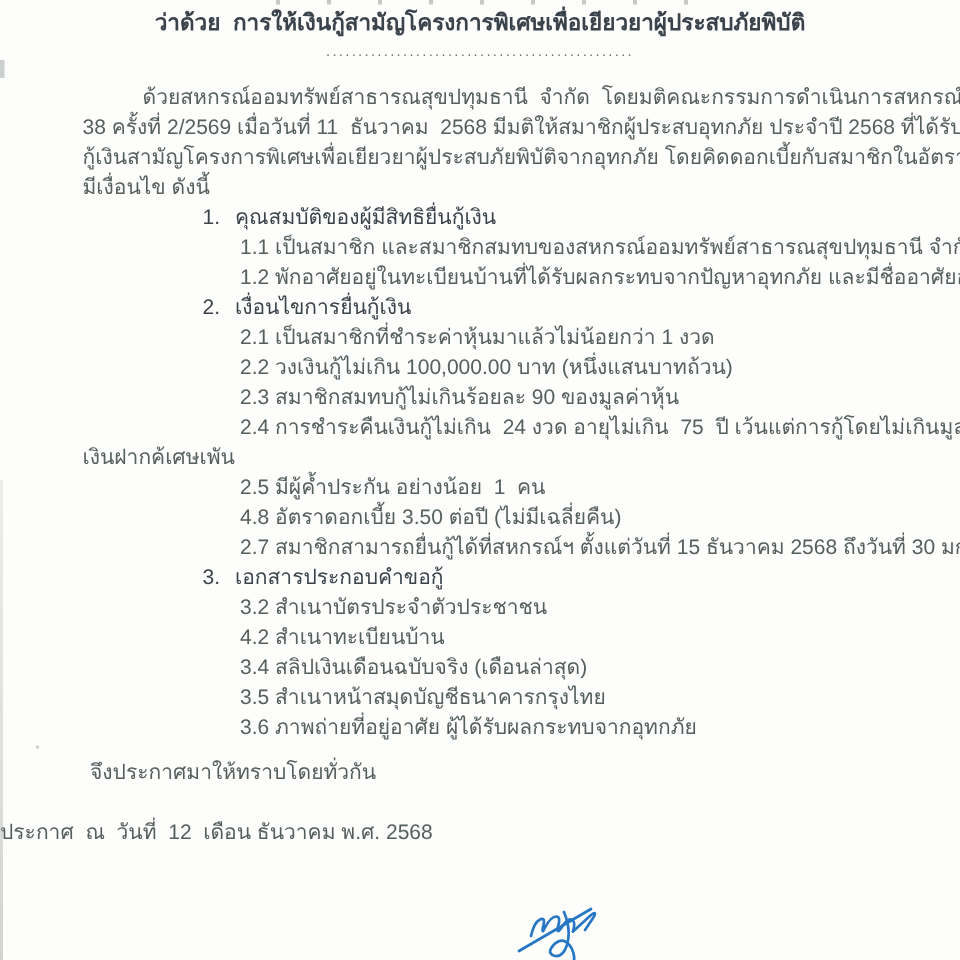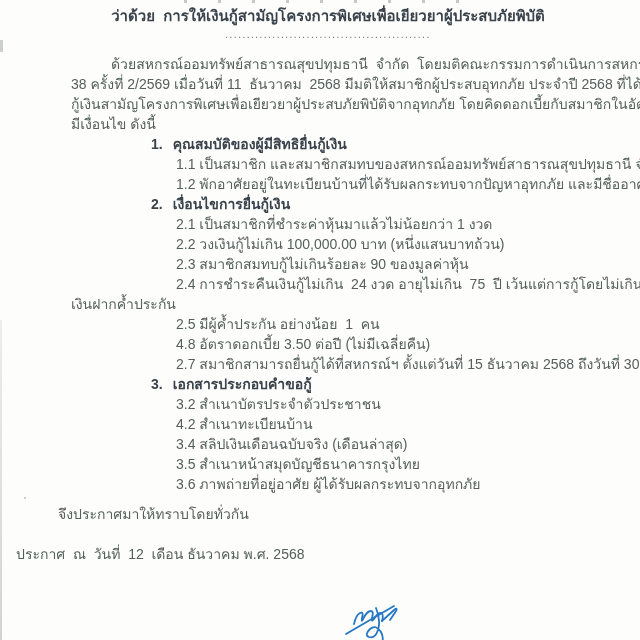--- a/index.html
+++ b/index.html
@@ -5,41 +5,41 @@
   html,body{margin:0;padding:0;background:#ffffff;}
   .page{
     position:relative;
     width:640px;height:640px;
     background:#fdfdfc;
     font-family:"Liberation Sans","DejaVu Sans",sans-serif;
     color:#55605d;
     font-size:14px;
     overflow:hidden;
   }
-  .ln{height:20px;line-height:20px;white-space:pre;margin-left:16px;}
+  .ln{height:20px;line-height:20px;white-space:pre;}
   .title{
     margin-top:6px;
     text-align:center;
     font-weight:bold;
     color:#3a434b;
     font-size:15px;
   }
   .dots{
     text-align:center;
     color:#6b7470;
     font-size:10px;
     letter-spacing:1.5px;
     line-height:18px;
   }
   .intro-first{margin-top:8px;padding-left:95px;}
   .left{padding-left:55px;}
-  .sech{padding-left:135px;font-weight:bold;color:#3a434b;}
+  .sech{padding-left:135px;font-weight:normal;color:#3a434b;}
   .sech .gap{display:inline-block;width:10px;}
   .sub{padding-left:160px;}
-  .closing{margin-top:10px;padding-left:42px;}
+  .closing{margin-top:10px;padding-left:60px;}
   .dateline{margin-top:20px;}
   
   .top-fragments{
     position:absolute;top:0;left:168px;width:300px;height:3px;
     background:repeating-linear-gradient(90deg,transparent 0 16px,#98a19c 16px 19px,transparent 19px 34px);
     opacity:.55;
   }
   
   .edge-shade{
     position:absolute;left:0;top:320px;width:2px;height:320px;
@@ -65,21 +65,21 @@
 
   <div class="ln sech"><span>1.</span><span class="gap"></span><span>คุณสมบัติของผู้มีสิทธิยื่นกู้เงิน</span></div>
   <div class="ln sub">1.1 เป็นสมาชิก และสมาชิกสมทบของสหกรณ์ออมทรัพย์สาธารณสุขปทุมธานี จำกัด</div>
   <div class="ln sub">1.2 พักอาศัยอยู่ในทะเบียนบ้านที่ได้รับผลกระทบจากปัญหาอุทกภัย และมีชื่ออาศัยอยู่จริง</div>
 
   <div class="ln sech"><span>2.</span><span class="gap"></span><span>เงื่อนไขการยื่นกู้เงิน</span></div>
   <div class="ln sub">2.1 เป็นสมาชิกที่ชำระค่าหุ้นมาแล้วไม่น้อยกว่า 1 งวด</div>
   <div class="ln sub">2.2 วงเงินกู้ไม่เกิน 100,000.00 บาท (หนึ่งแสนบาทถ้วน)</div>
   <div class="ln sub">2.3 สมาชิกสมทบกู้ไม่เกินร้อยละ 90 ของมูลค่าหุ้น</div>
   <div class="ln sub">2.4 การชำระคืนเงินกู้ไม่เกิน  24 งวด อายุไม่เกิน  75  ปี เว้นแต่การกู้โดยไม่เกินมูลค่าหุ้นหรือ</div>
-  <div class="ln left">เงินฝากค้ำประกัน</div>
+  <div class="ln left">เงินฝากค้เศษเพัน</div>
   <div class="ln sub">2.5 มีผู้ค้ำประกัน อย่างน้อย  1  คน</div>
   <div class="ln sub">4.8 อัตราดอกเบี้ย 3.50 ต่อปี (ไม่มีเฉลี่ยคืน)</div>
   <div class="ln sub">2.7 สมาชิกสามารถยื่นกู้ได้ที่สหกรณ์ฯ ตั้งแต่วันที่ 15 ธันวาคม 2568 ถึงวันที่ 30 มกราคม 2569</div>
 
   <div class="ln sech"><span>3.</span><span class="gap"></span><span>เอกสารประกอบคำขอกู้</span></div>
   <div class="ln sub">3.2 สำเนาบัตรประจำตัวประชาชน</div>
   <div class="ln sub">4.2 สำเนาทะเบียนบ้าน</div>
   <div class="ln sub">3.4 สลิปเงินเดือนฉบับจริง (เดือนล่าสุด)</div>
   <div class="ln sub">3.5 สำเนาหน้าสมุดบัญชีธนาคารกรุงไทย</div>
   <div class="ln sub">3.6 ภาพถ่ายที่อยู่อาศัย ผู้ได้รับผลกระทบจากอุทกภัย</div>

